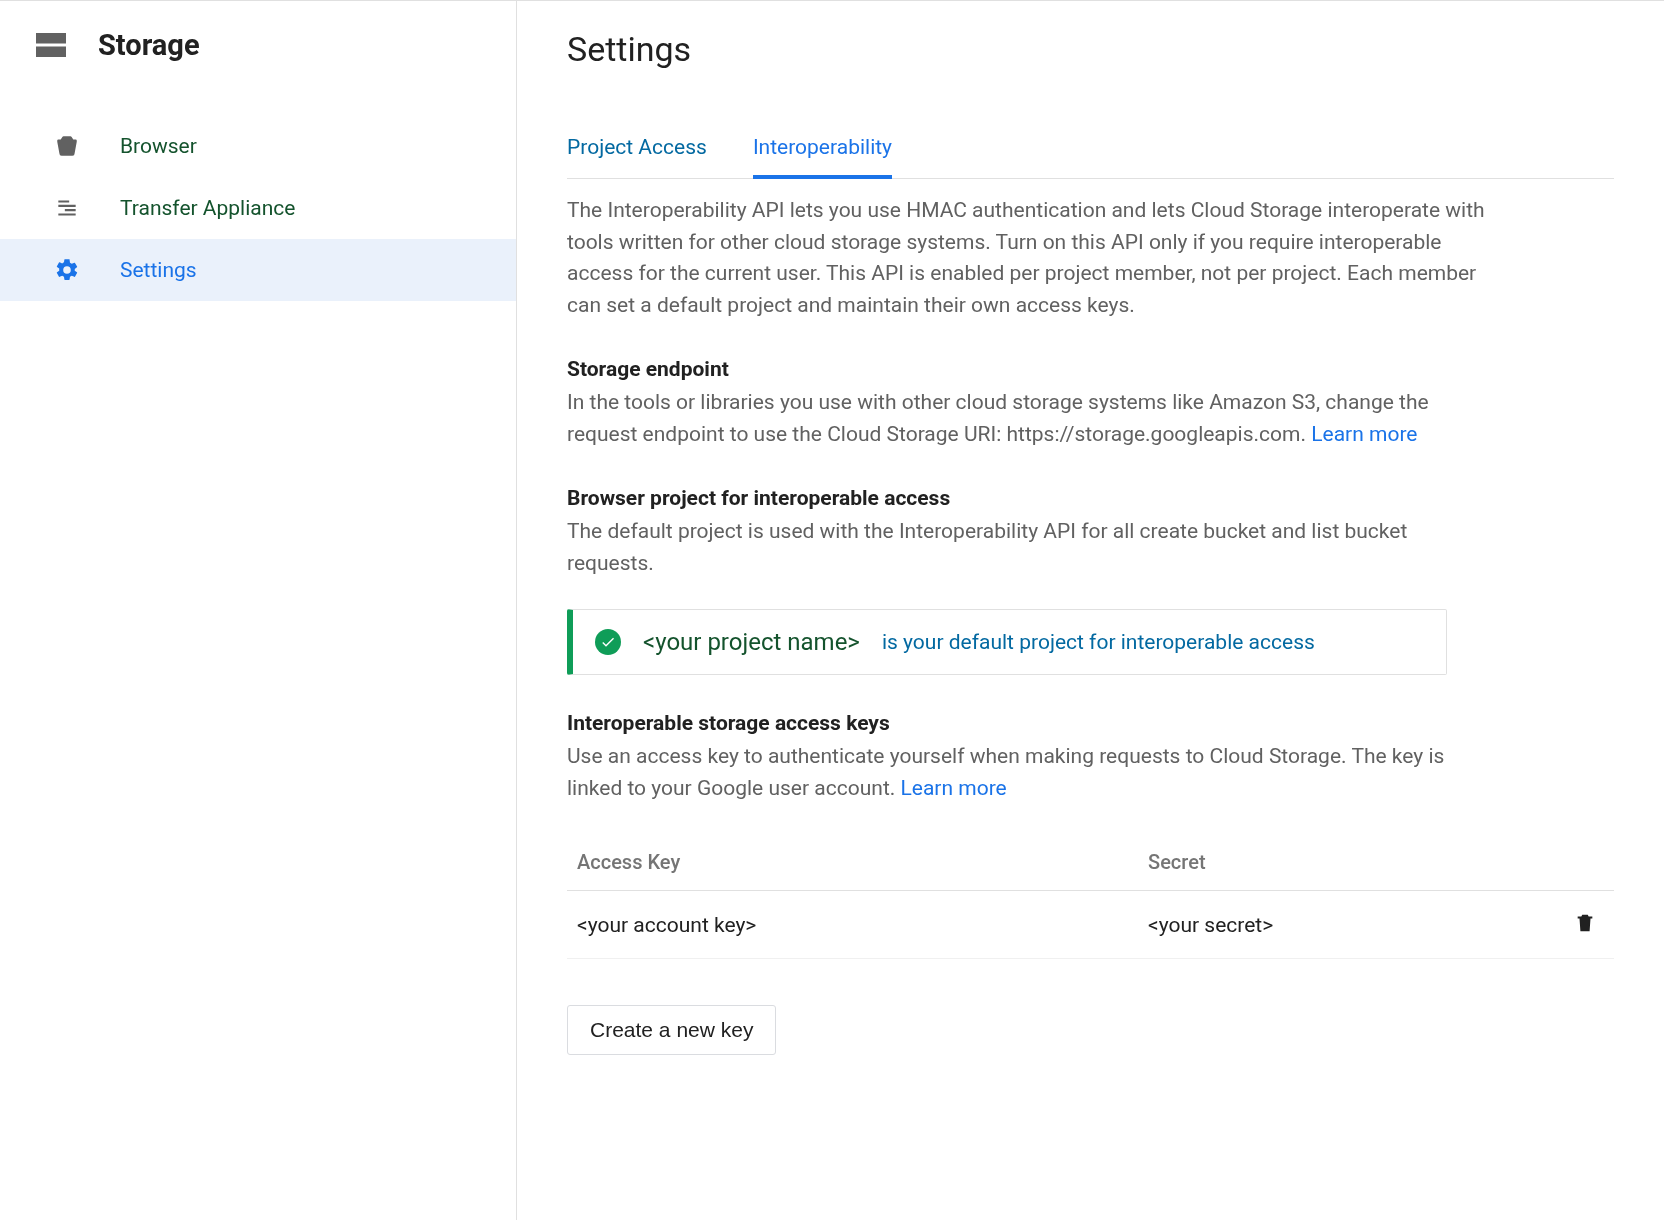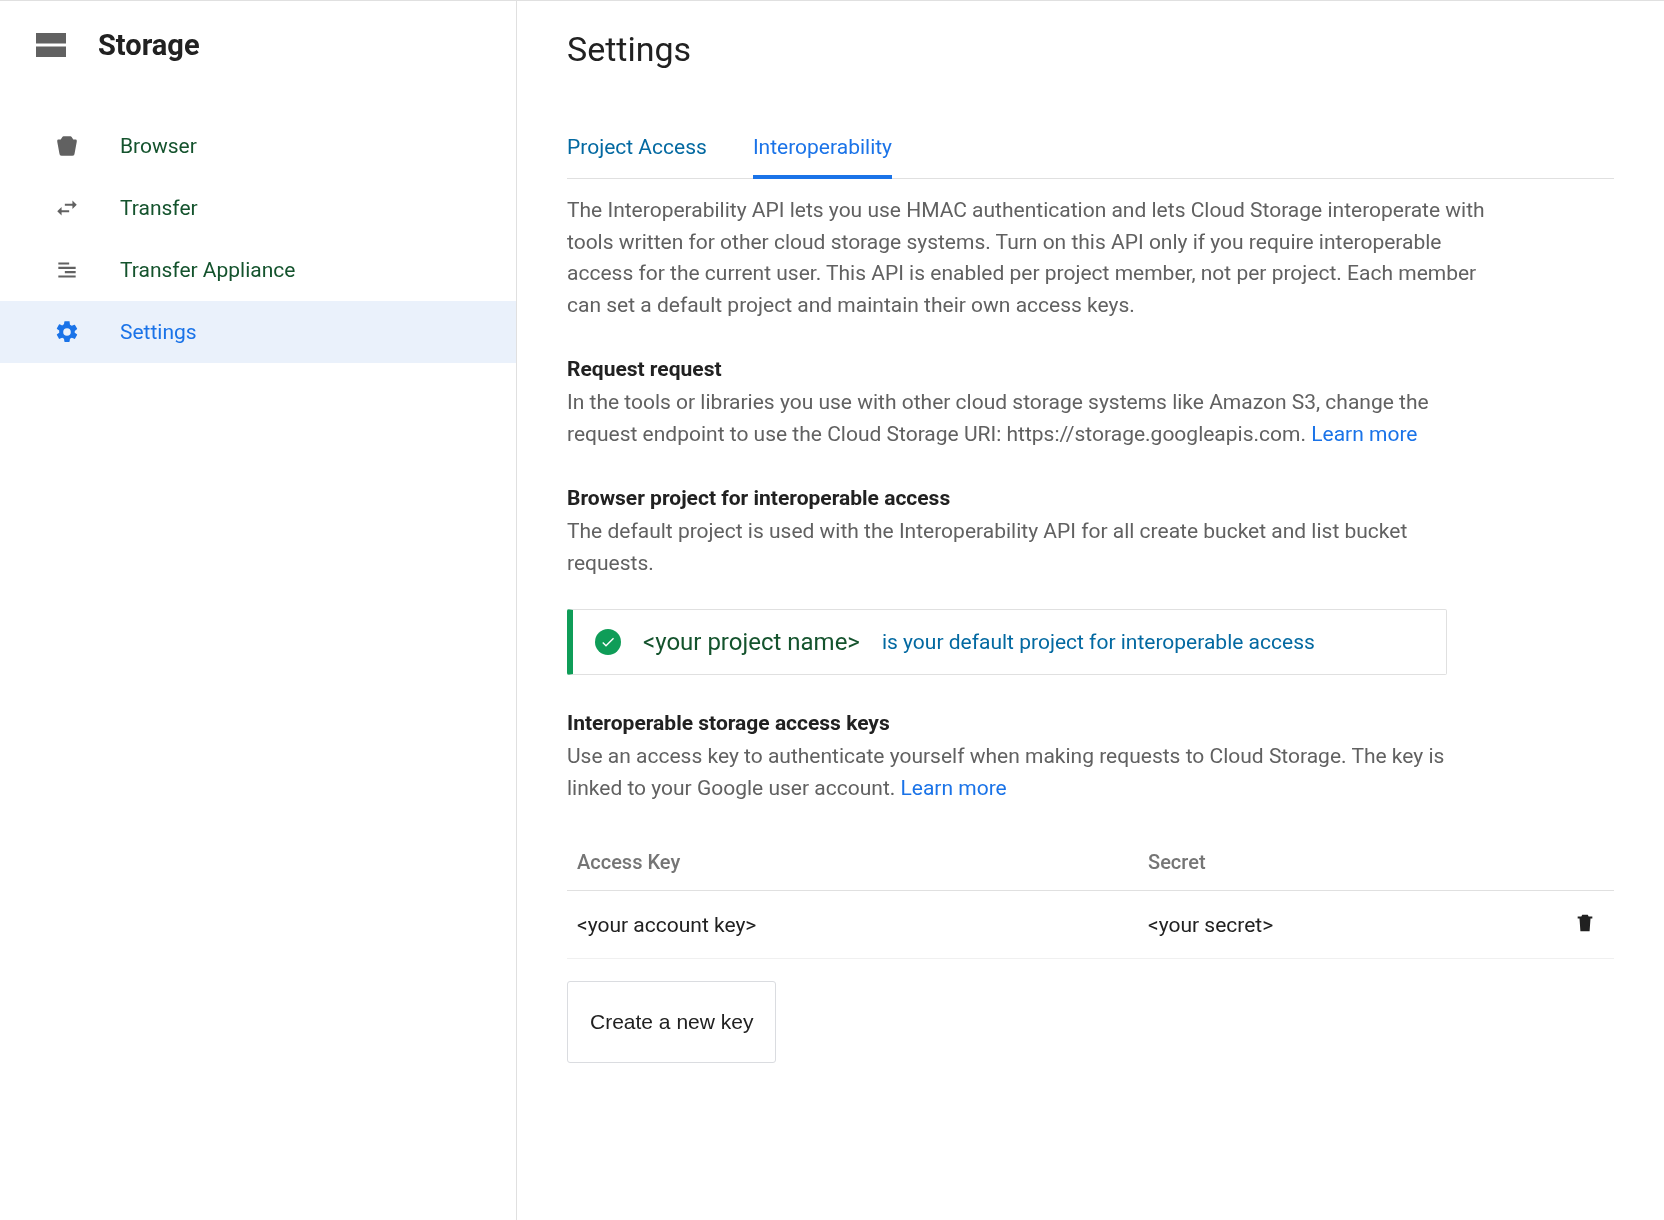--- a/index.html
+++ b/index.html
@@ -166,22 +166,22 @@
     }
     .keys-table td.delete-cell { text-align: right; padding-right: 14px; }
     .delete-btn {
       background: none;
       border: none;
       cursor: pointer;
       padding: 4px;
     }
     .delete-btn svg { width: 22px; height: 24px; fill: #212121; }
     .create-key-btn {
-      margin-top: 22px;
-      padding: 28px 22px;
+      margin-top: 46px;
+      padding: 12px 22px;
       font-size: 21px;
       color: #212121;
       background: #fff;
       border: 1px solid #dadce0;
       border-radius: 3px;
       cursor: pointer;
     }
   </style>
 </head>
 <body>
@@ -196,26 +196,20 @@
     </div>
     <nav class="sidebar-nav">
       <div class="nav-item">
         <svg class="nav-icon" viewBox="0 0 24 24">
           <path d="M20 6h-2.18l-1.7-2.55A1 1 0 0 0 15.28 3H8.72a1 1 0 0 0-.84.45L6.18 6H4a1 1 0 0 0-1 1v1l2 11a2 2 0 0 0 2 2h10a2 2 0 0 0 2-2l2-11V7a1 1 0 0 0-1-1z"></path>
         </svg>
         <span>Browser</span>
       </div>
       <div class="nav-item">
         <svg class="nav-icon" viewBox="0 0 24 24">
-          <path d="M6.99 11L3 15l3.99 4v-3H14v-2H6.99v-3zM21 9l-3.99-4v3H10v2h7.01v3L21 9z"></path>
-        </svg>
-        <span>Transfer</span>
-      </div>
-      <div class="nav-item">
-        <svg class="nav-icon" viewBox="0 0 24 24">
           <path d="M4 5h10v2H4V5zm0 4h16v2H4V9zm6 4h10v2H10v-2zm-6 4h16v2H4v-2z"></path>
         </svg>
         <span>Transfer Appliance</span>
       </div>
       <div class="nav-item active">
         <svg class="nav-icon" viewBox="0 0 24 24">
           <path d="M19.14 12.94a7.14 7.14 0 0 0 .05-.94 7.14 7.14 0 0 0-.05-.94l2.03-1.58a.5.5 0 0 0 .12-.64l-1.92-3.32a.5.5 0 0 0-.6-.22l-2.39.96a7.03 7.03 0 0 0-1.62-.94l-.36-2.54A.5.5 0 0 0 13.9 2h-3.84a.5.5 0 0 0-.49.42l-.36 2.54c-.58.24-1.13.55-1.62.94l-2.39-.96a.5.5 0 0 0-.6.22L2.68 8.48a.5.5 0 0 0 .12.64l2.03 1.58c-.03.31-.05.63-.05.94s.02.63.05.94L2.8 14.16a.5.5 0 0 0-.12.64l1.92 3.32a.5.5 0 0 0 .6.22l2.39-.96c.49.39 1.04.7 1.62.94l.36 2.54a.5.5 0 0 0 .49.42h3.84a.5.5 0 0 0 .49-.42l.36-2.54c.58-.24 1.13-.55 1.62-.94l2.39.96a.5.5 0 0 0 .6-.22l1.92-3.32a.5.5 0 0 0-.12-.64l-2.03-1.58zM12 15.5A3.5 3.5 0 1 1 12 8.5a3.5 3.5 0 0 1 0 7z"></path>
         </svg>
         <span>Settings</span>
       </div>
@@ -225,21 +219,21 @@
   <main class="main">
     <h1 class="page-title">Settings</h1>
 
     <div class="tabs">
       <div class="tab">Project Access</div>
       <div class="tab active">Interoperability</div>
     </div>
 
     <p class="body-text">The Interoperability API lets you use HMAC authentication and lets Cloud Storage interoperate with tools written for other cloud storage systems. Turn on this API only if you require interoperable access for the current user. This API is enabled per project member, not per project. Each member can set a default project and maintain their own access keys.</p>
 
-    <h2 class="section-heading">Request request</h2>
+    <h2 class="section-heading">Storage endpoint</h2>
     <p class="body-text">
       <span>In the tools or libraries you use with other cloud storage systems like Amazon S3, change the request endpoint to use the Cloud Storage URI: https://storage.googleapis.com. </span><a class="link">Learn more</a>
     </p>
 
     <h2 class="section-heading">Browser project for interoperable access</h2>
     <p class="body-text">The default project is used with the Interoperability API for all create bucket and list bucket requests.</p>
 
     <div class="status-box">
       <div class="check-badge">
         <svg viewBox="0 0 24 24">

